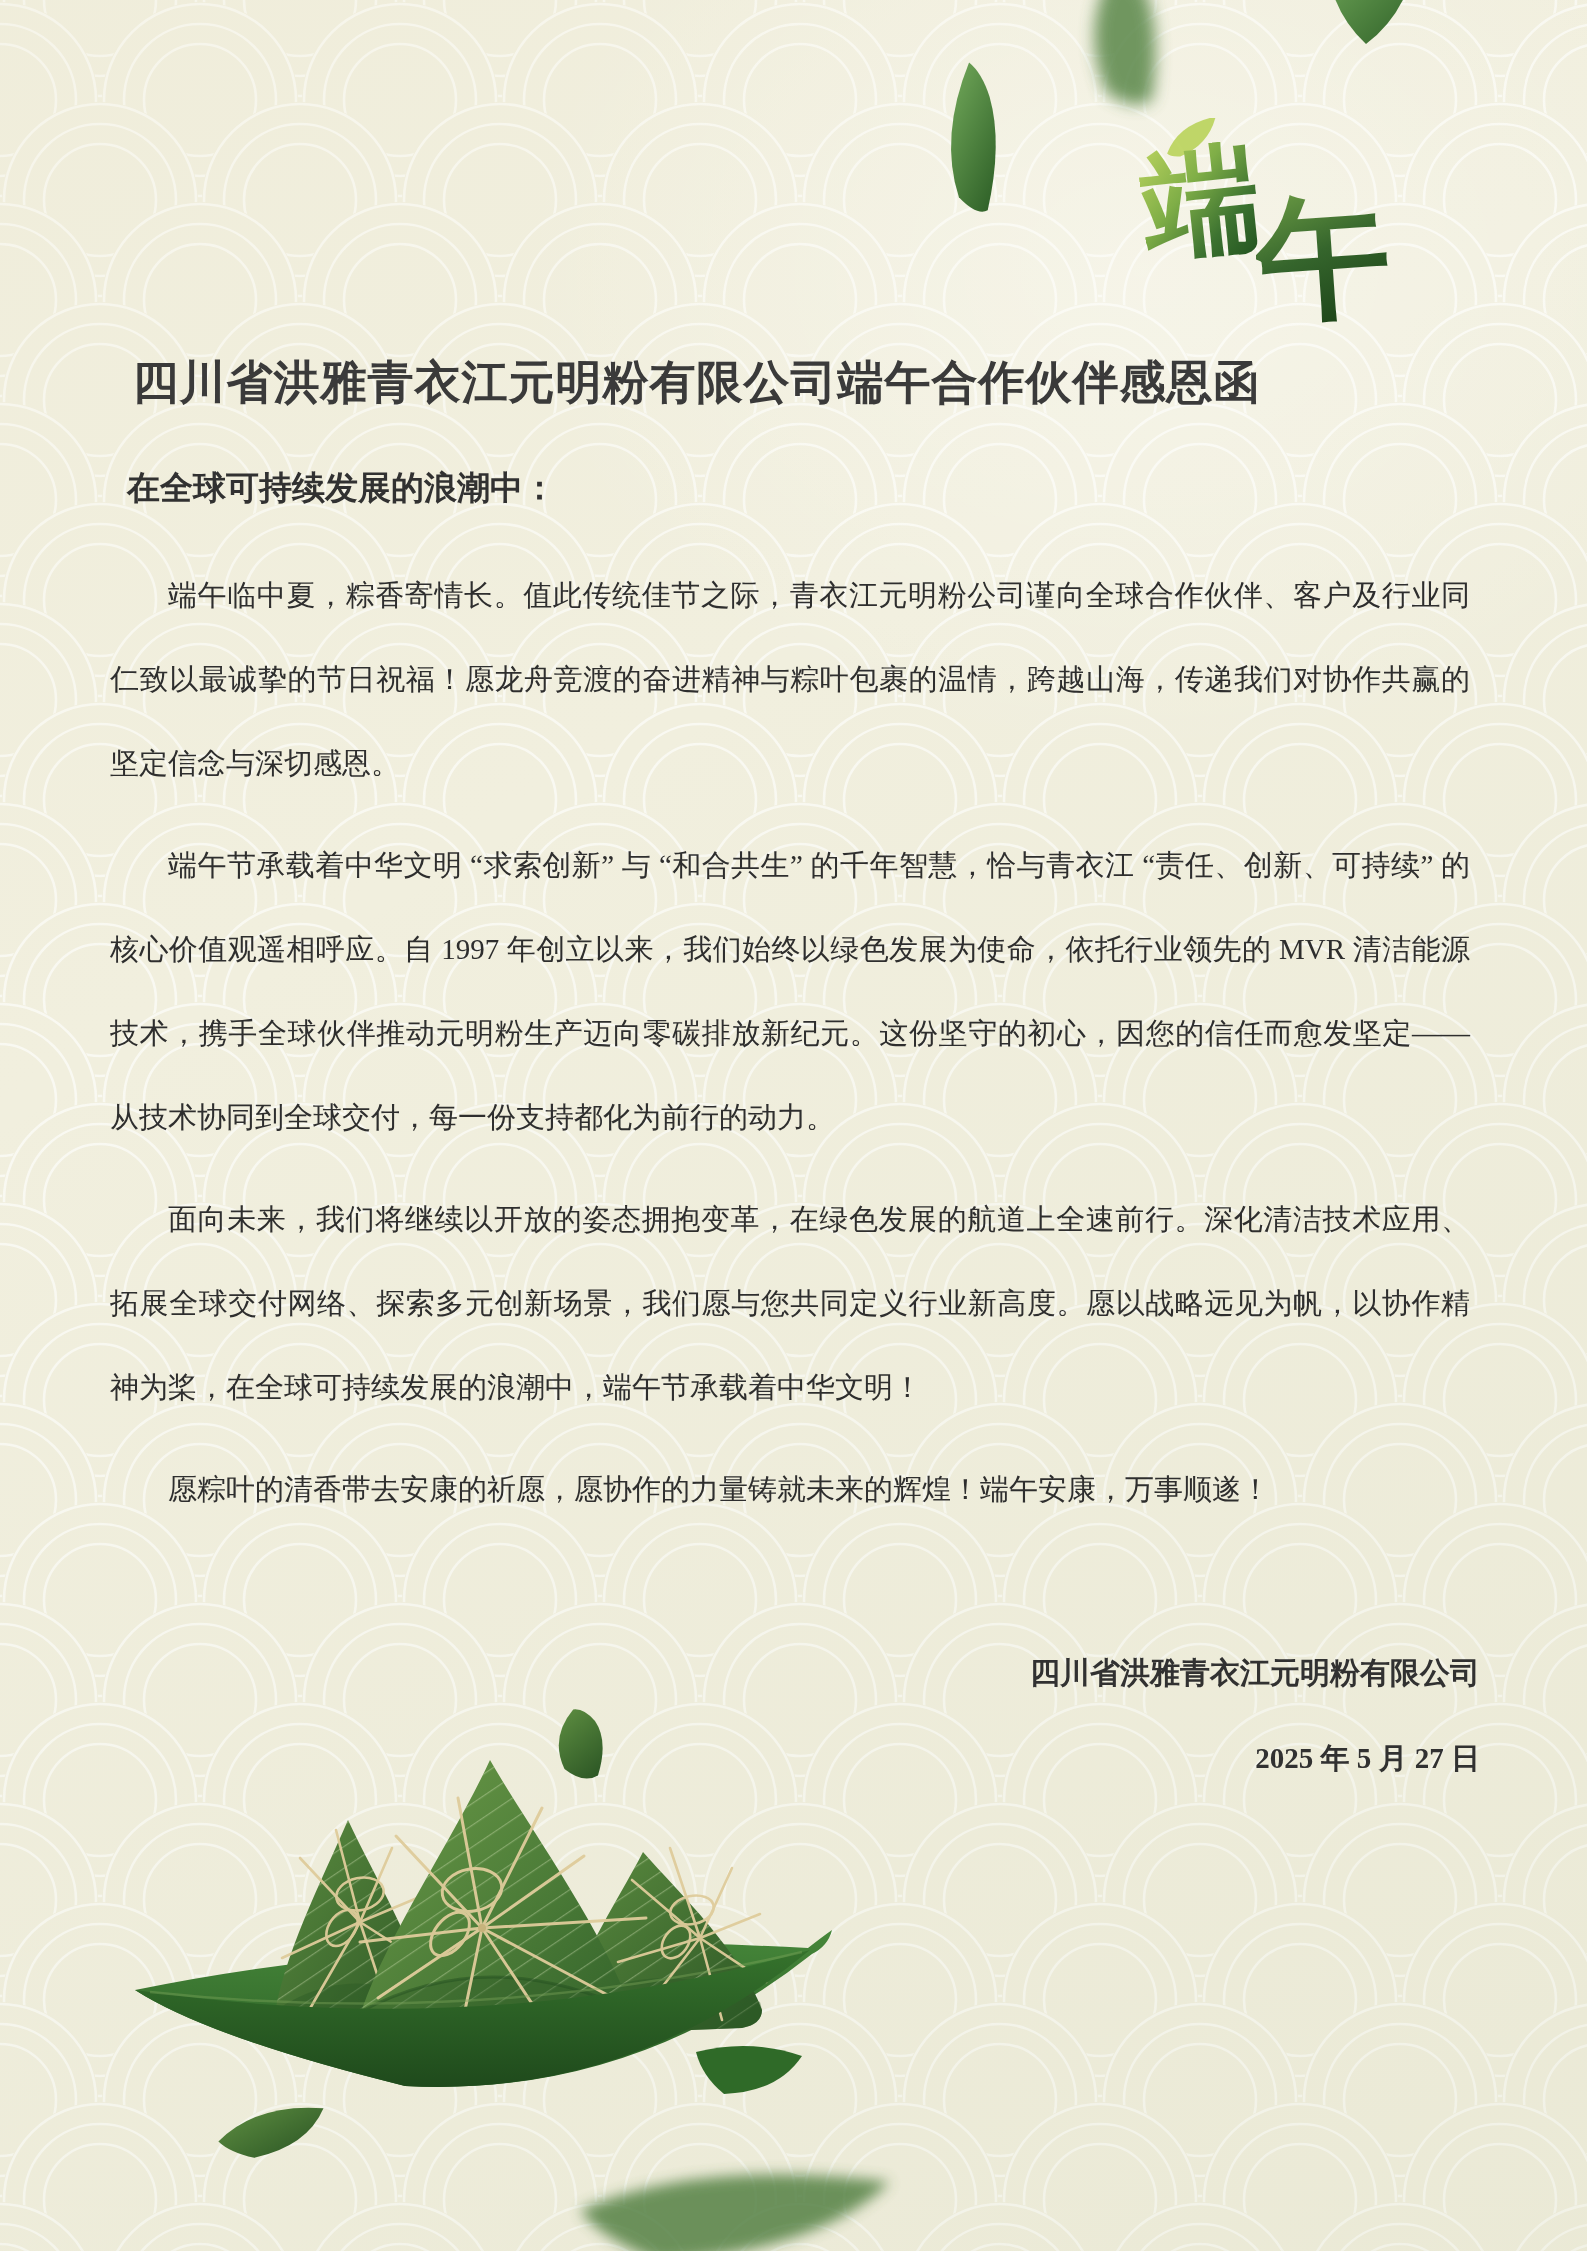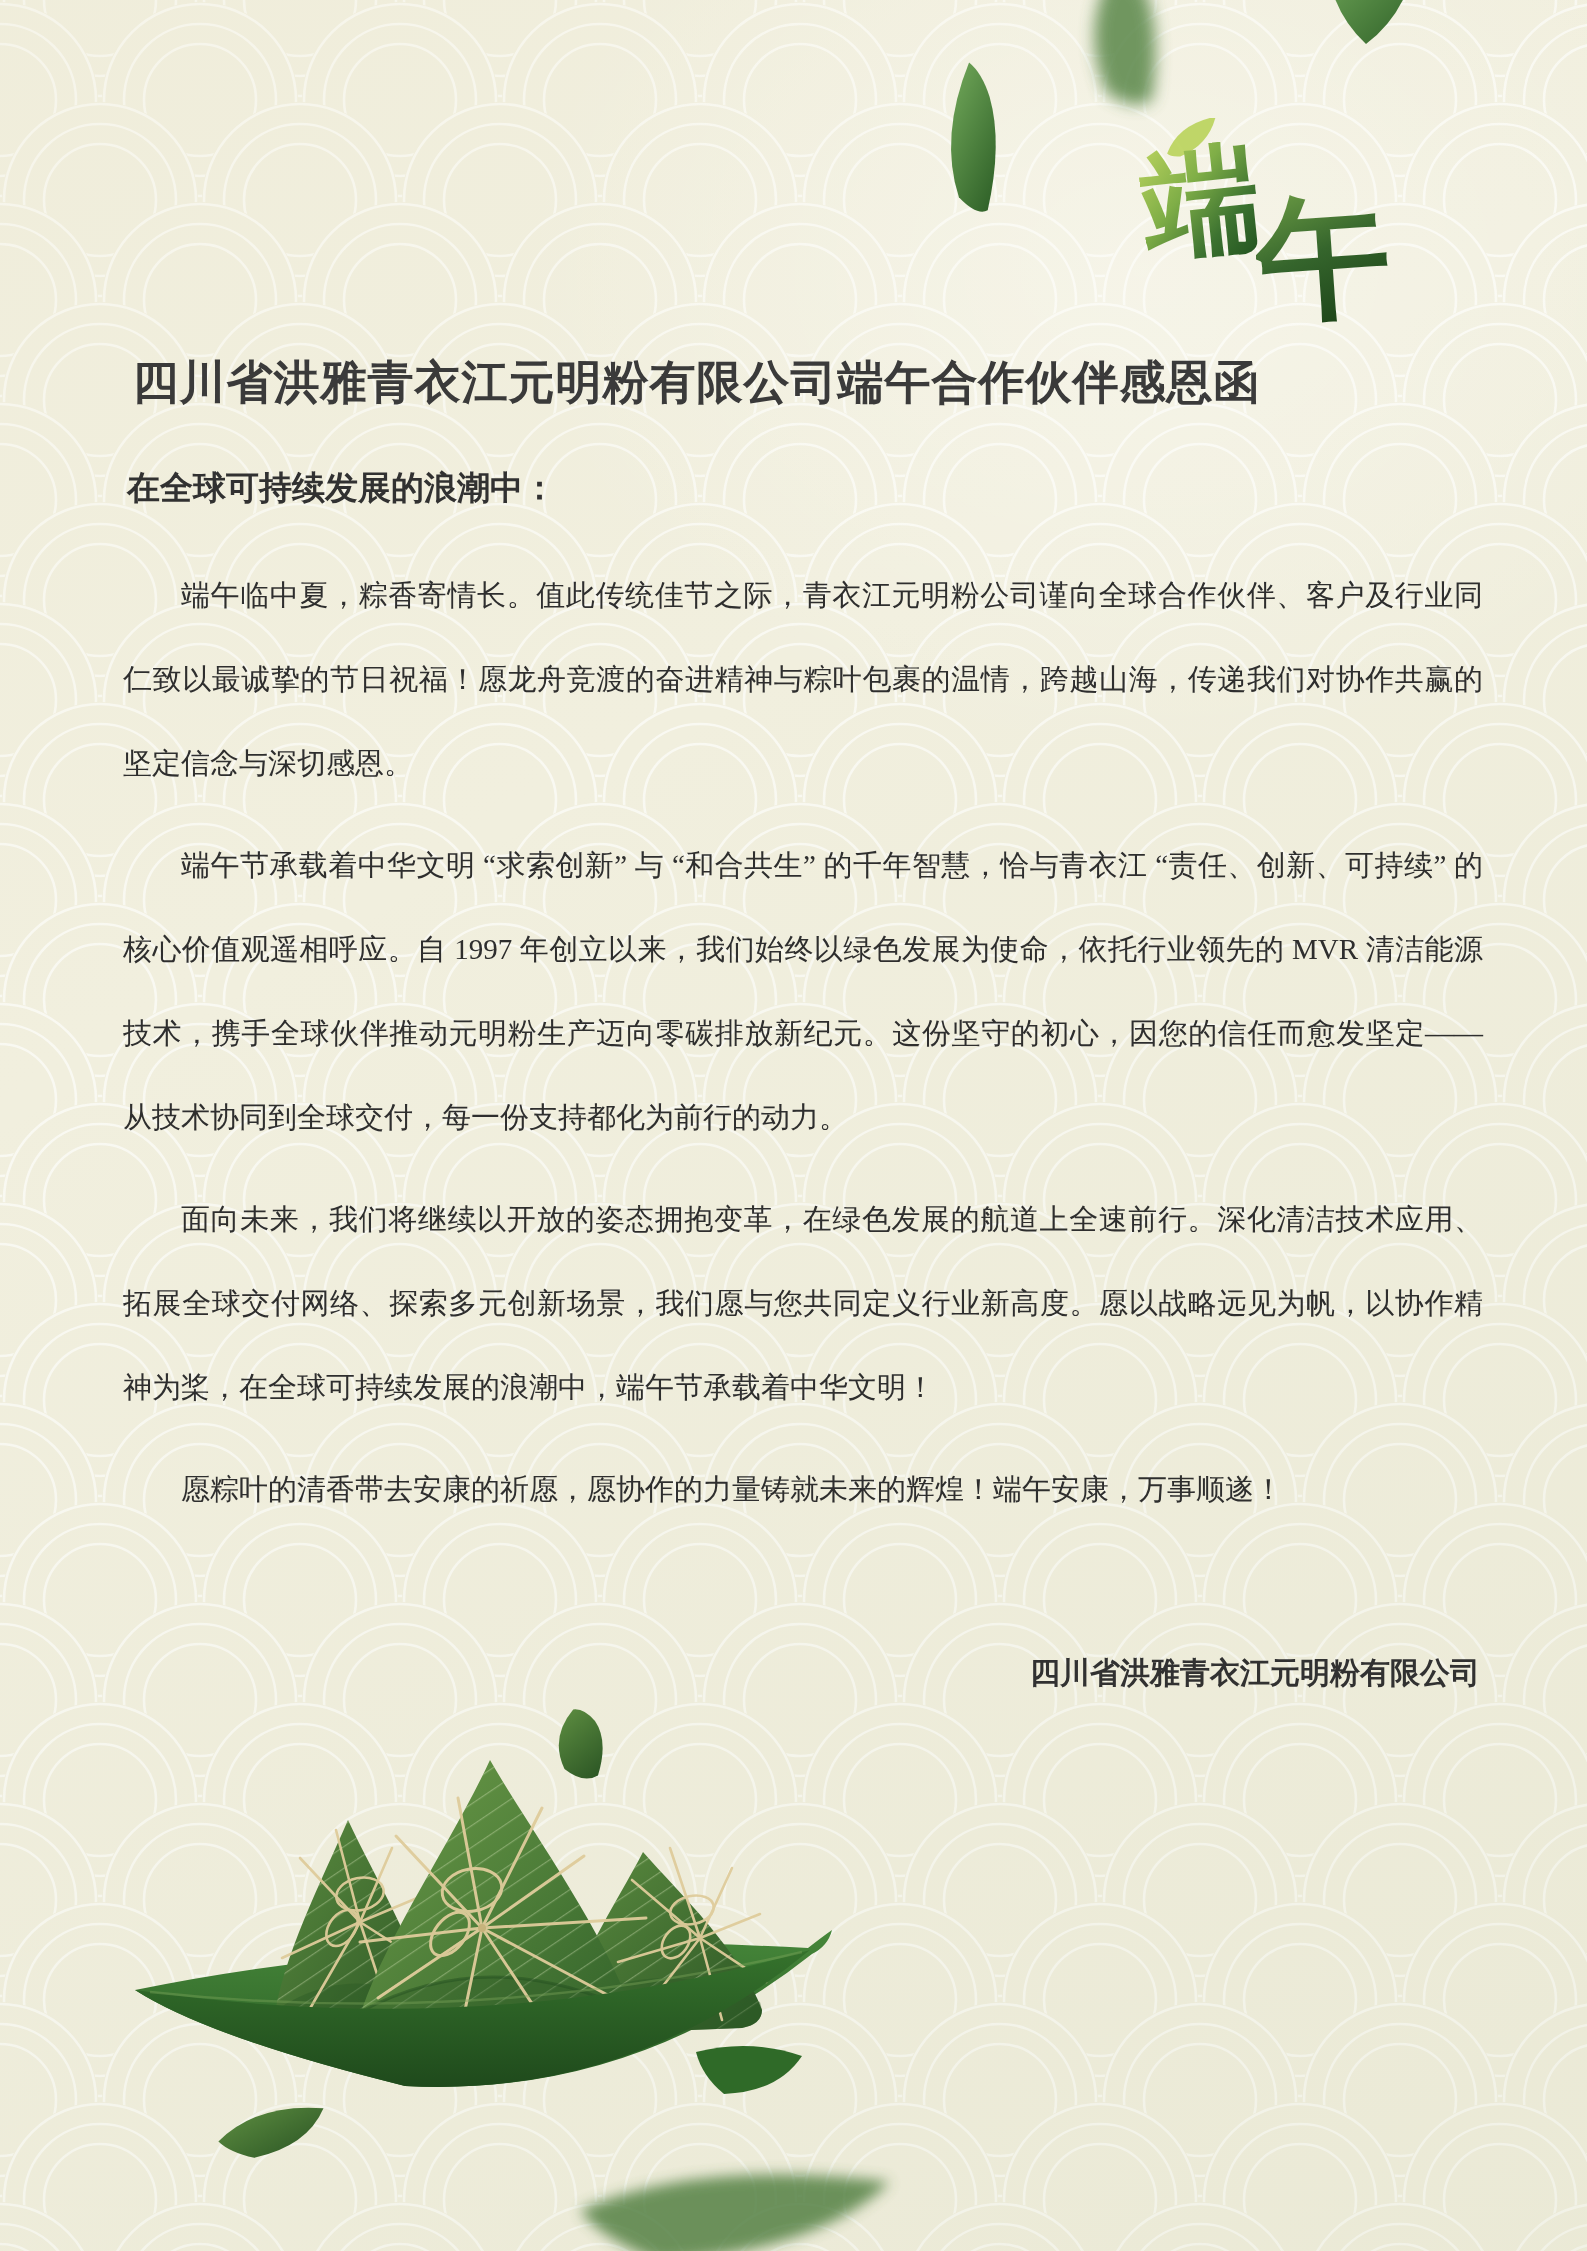--- a/index.html
+++ b/index.html
@@ -41,21 +41,21 @@
   h1{
     position:absolute;left:0;top:352px;width:1393px;margin:0;
     text-align:center;font-size:46px;line-height:60px;font-weight:700;
     color:#3a3a3a;letter-spacing:1px;
   }
   .salutation{
     position:absolute;left:127px;top:462px;
     font-size:33px;line-height:52px;font-weight:700;color:#313131;
   }
   .body-text{
-    position:absolute;left:123px;top:553px;width:1360px;
+    position:absolute;left:110px;top:553px;width:1360px;
     font-family:"Liberation Serif","DejaVu Serif",serif;
     font-size:29px;line-height:84px;color:#2e2e2e;
     text-align:justify;
   }
   .body-text p{margin:0 0 18px 0;text-indent:2em;}
   .signature{
     position:absolute;right:107px;top:1652px;text-align:right;
   }
   .signature .company{font-size:30px;line-height:42px;font-weight:700;color:#313131;margin-bottom:44px;}
   .signature .signer{font-size:30px;line-height:42px;font-weight:700;color:#313131;margin-bottom:40px;}
@@ -1107,20 +1107,21 @@
 
   <section class="body-text">
     <p>端午临中夏，粽香寄情长。值此传统佳节之际，青衣江元明粉公司谨向全球合作伙伴、客户及行业同仁致以最诚挚的节日祝福！愿龙舟竞渡的奋进精神与粽叶包裹的温情，跨越山海，传递我们对协作共赢的坚定信念与深切感恩。</p>
     <p>端午节承载着中华文明 “求索创新” 与 “和合共生” 的千年智慧，恰与青衣江 “责任、创新、可持续” 的核心价值观遥相呼应。自 1997 年创立以来，我们始终以绿色发展为使命，依托行业领先的 MVR 清洁能源技术，携手全球伙伴推动元明粉生产迈向零碳排放新纪元。这份坚守的初心，因您的信任而愈发坚定——从技术协同到全球交付，每一份支持都化为前行的动力。</p>
     <p>面向未来，我们将继续以开放的姿态拥抱变革，在绿色发展的航道上全速前行。深化清洁技术应用、拓展全球交付网络、探索多元创新场景，我们愿与您共同定义行业新高度。愿以战略远见为帆，以协作精神为桨，在全球可持续发展的浪潮中，端午节承载着中华文明！</p>
     <p>愿粽叶的清香带去安康的祈愿，愿协作的力量铸就未来的辉煌！端午安康，万事顺遂！</p>
   </section>
 
   <div class="signature">
     <div class="company">四川省洪雅青衣江元明粉有限公司</div>
+    <div class="date">2025 年 5 月 27 日</div>
   </div>
 </main>
 
 <svg class="decor" style="left:60px;top:1690px;" width="900" height="561" viewBox="0 0 900 561">
   <defs>
     <linearGradient id="leafG" x1="0" y1="0" x2="0" y2="1">
       <stop offset="0" stop-color="#46873a"></stop>
         <stop offset="1" stop-color="#2a5d24"></stop>
     </linearGradient>
     <linearGradient id="leafFront" x1="0" y1="0" x2="0" y2="1">

